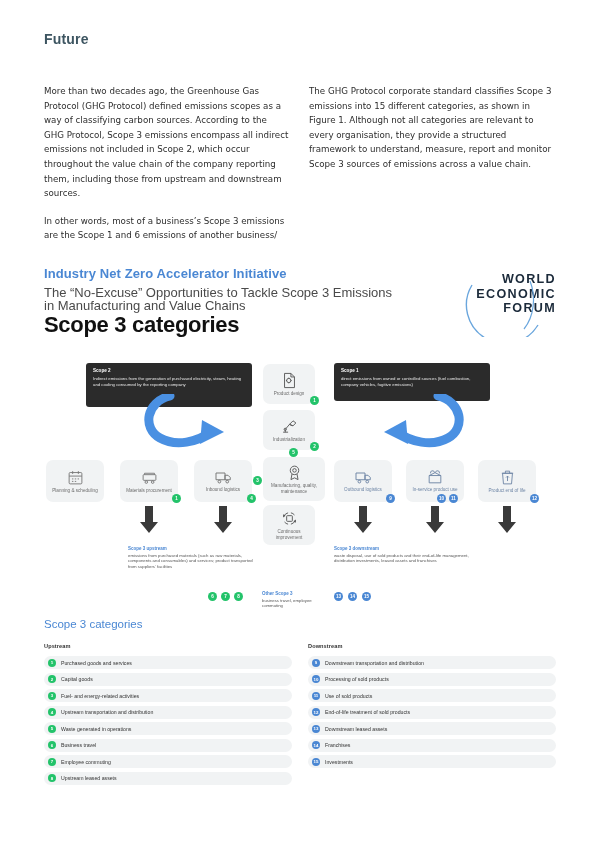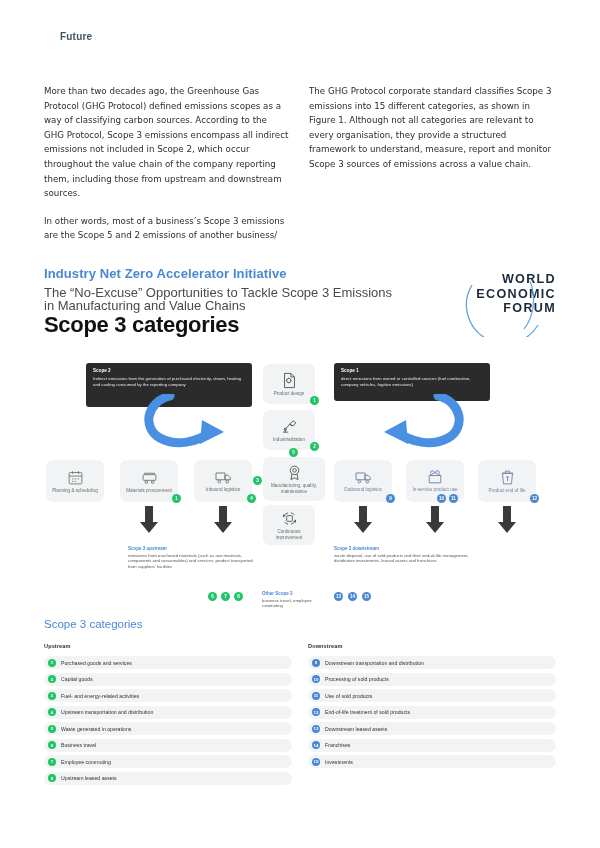--- a/index.html
+++ b/index.html
@@ -8,22 +8,22 @@
     background:#ffffff;
     font-family:"Liberation Sans", sans-serif;
     color:#231f20;
     overflow:hidden;
     position:relative;
   }
   .page{position:relative;width:600px;height:848px;}
 
   
   .running-head{
-    position:absolute;left:60px;top:31px;
-    font-size:10px;font-weight:bold;letter-spacing:.2px;
+    position:absolute;left:44px;top:31px;
+    font-size:14px;font-weight:bold;letter-spacing:.2px;
     color:#3d5561;
   }
 
   
   .cols{
     position:absolute;left:44px;top:84px;width:512px;
     display:flex;gap:20px;
   }
   .col{width:245px;}
   .col p{
@@ -128,21 +128,21 @@
 </head>
 <body>
 
 <div class="page">
 
   <div class="running-head">Future</div>
 
   <div class="cols">
     <div class="col">
       <p>More than two decades ago, the Greenhouse Gas Protocol (GHG Protocol) defined emissions scopes as a way of classifying carbon sources. According to the GHG Protocol, Scope 3 emissions encompass all indirect emissions not included in Scope 2, which occur throughout the value chain of the company reporting them, including those from upstream and downstream sources.</p>
-      <p>In other words, most of a business’s Scope 3 emissions are the Scope 5 and 2 emissions of another business/</p>
+      <p>In other words, most of a business’s Scope 3 emissions are the Scope 1 and 6 emissions of another business/</p>
     </div>
     <div class="col">
       <p>The GHG Protocol corporate standard classifies Scope 3 emissions into 15 different categories, as shown in Figure 1. Although not all categories are relevant to every organisation, they provide a structured framework to understand, measure, report and monitor Scope 3 sources of emissions across a value chain.</p>
     </div>
   </div>
 
   <div class="fig">
     <div class="kicker">Industry Net Zero Accelerator Initiative</div>
     <div class="subtitle">The “No-Excuse” Opportunities to Tackle Scope 3 Emissions in Manufacturing and Value Chains</div>
     <div class="bigtitle">Scope 3 categories</div>

